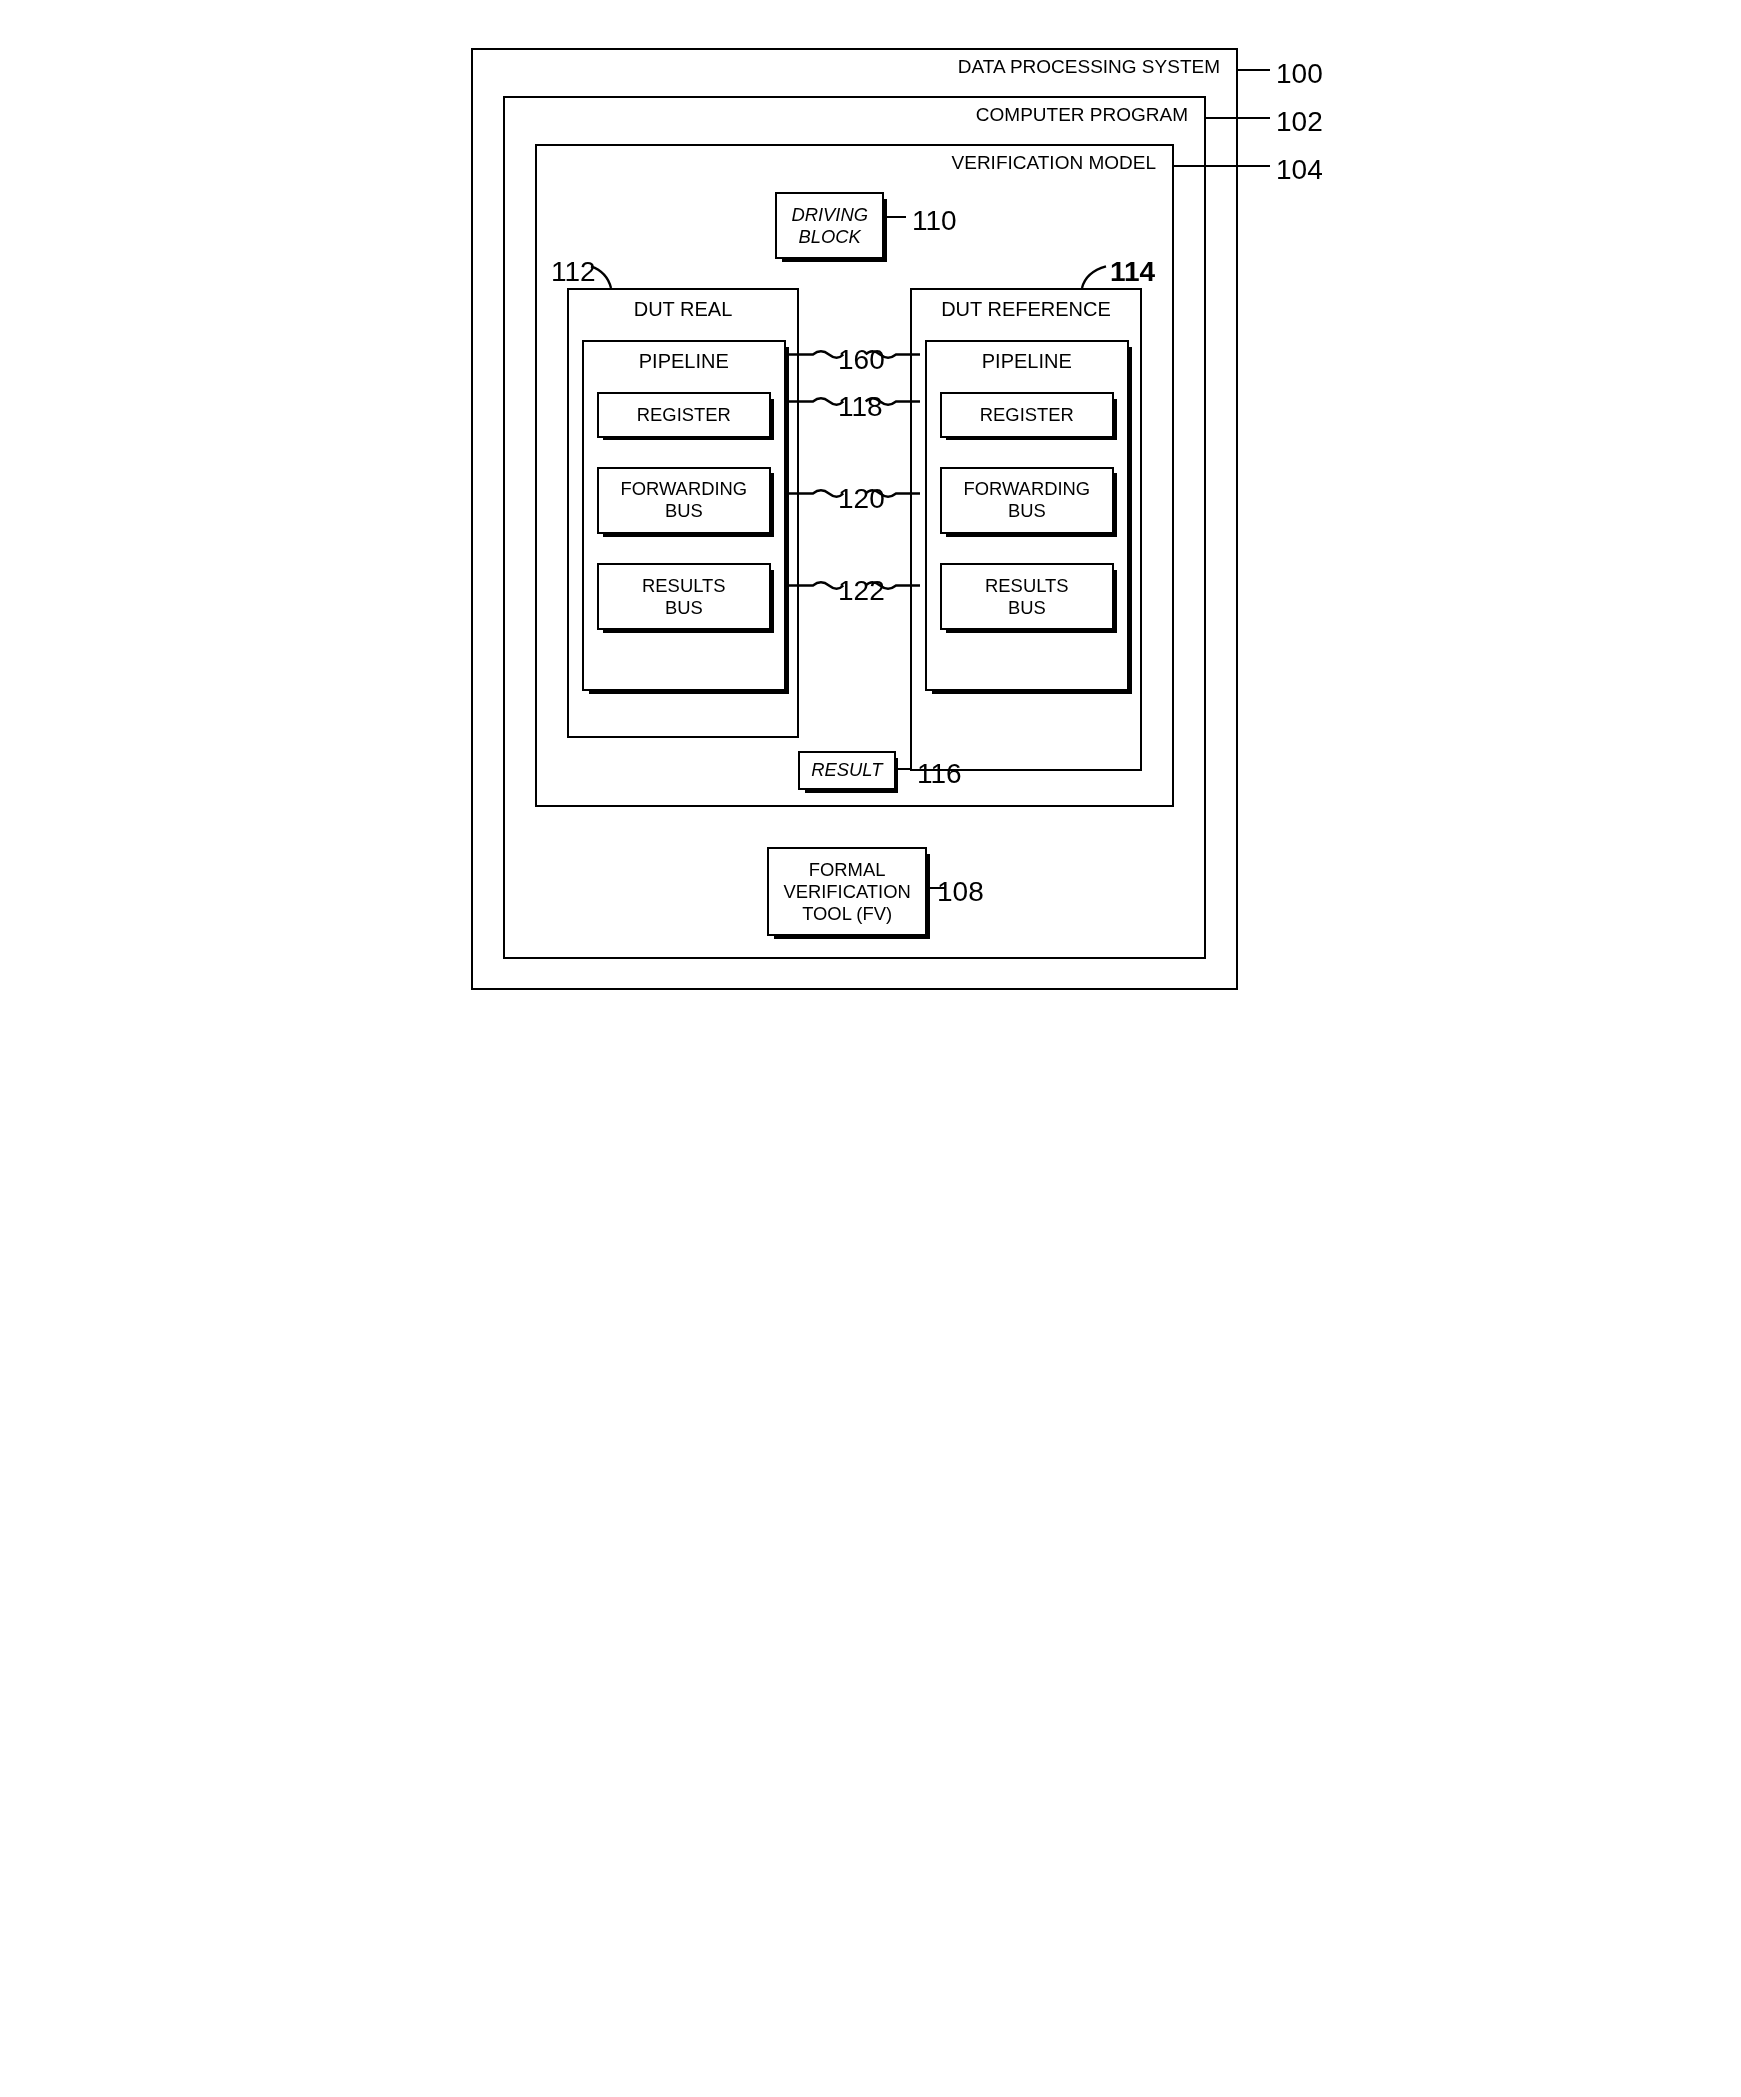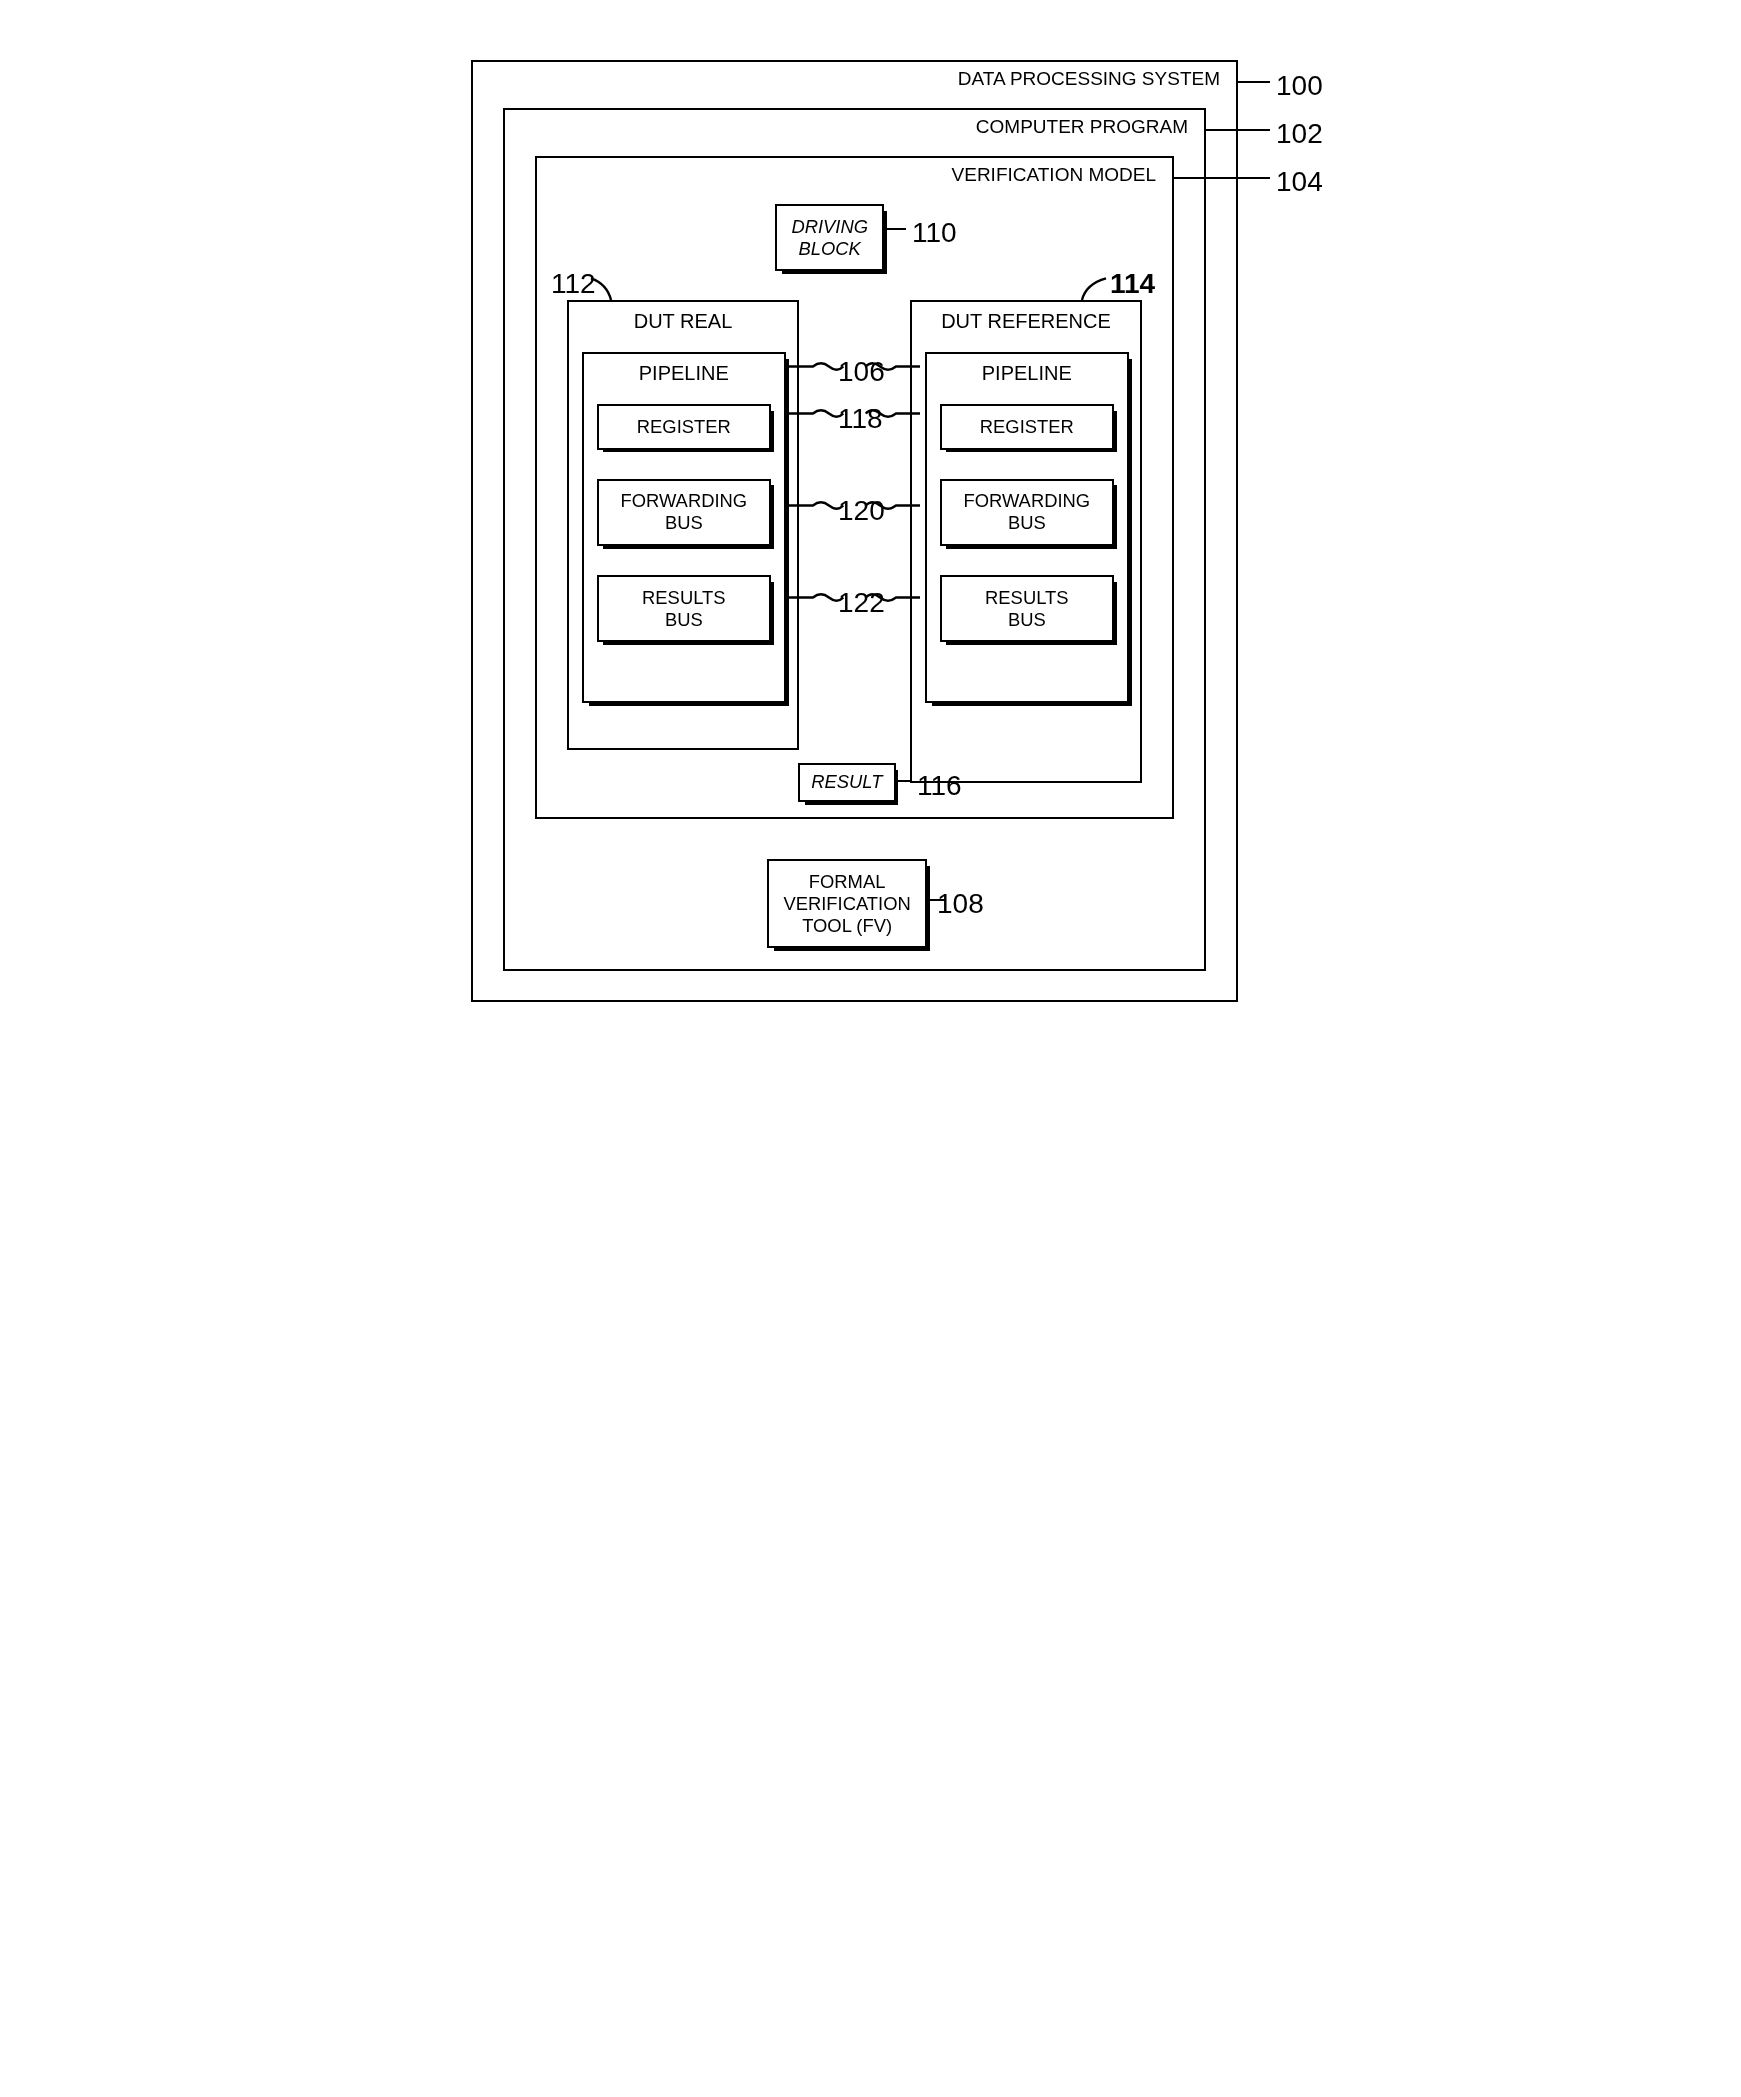--- a/index.html
+++ b/index.html
@@ -9,21 +9,21 @@
     }
     body {
       background: white;
       font-family: Arial, sans-serif;
       padding: 48px;
     }
     .diagram {
       position: relative;
       width: 799px;
       height: 958px;
-      margin: 12px auto;
+      margin: 0 auto;
     }
     .box {
       border: 2.4px solid black;
       background: white;
       position: absolute;
     }
     .box-shadow {
       position: relative;
       border: 2.4px solid black;
       background: white;
@@ -174,21 +174,21 @@
 
   <svg style="position:absolute; left:603px; top:212px; width:48px; height:32px;" viewBox="0 0 60 40" width="48" height="32">
     <path d="M 10 35 Q 15 15 40 8" stroke="black" stroke-width="3" fill="none"></path>
   </svg>
   <div class="ref-num" style="left:639px; top:208px;font-weight:bold;">114</div>
 
   <svg style="position:absolute; left:318px; top:296px; width:131px; height:21px;" viewBox="0 0 164 26" width="131" height="21">
     <path d="M 0 13 L 30 13 Q 40 5 50 13 Q 60 21 68 13" stroke="black" stroke-width="3" fill="none"></path>
     <path d="M 96 13 Q 104 5 114 13 Q 124 21 134 13 L 164 13" stroke="black" stroke-width="3" fill="none"></path>
   </svg>
-  <div class="ref-num" style="left:367px; top:296px;">106</div>
+  <div class="ref-num" style="left:367px; top:296px;">160</div>
 
   <svg style="position:absolute; left:318px; top:343px; width:131px; height:21px;" viewBox="0 0 164 26" width="131" height="21">
     <path d="M 0 13 L 30 13 Q 40 5 50 13 Q 60 21 68 13" stroke="black" stroke-width="3" fill="none"></path>
     <path d="M 96 13 Q 104 5 114 13 Q 124 21 134 13 L 164 13" stroke="black" stroke-width="3" fill="none"></path>
   </svg>
   <div class="ref-num" style="left:367px; top:343px;">118</div>
 
   <svg style="position:absolute; left:318px; top:435px; width:131px; height:21px;" viewBox="0 0 164 26" width="131" height="21">
     <path d="M 0 13 L 30 13 Q 40 5 50 13 Q 60 21 68 13" stroke="black" stroke-width="3" fill="none"></path>
     <path d="M 96 13 Q 104 5 114 13 Q 124 21 134 13 L 164 13" stroke="black" stroke-width="3" fill="none"></path>

